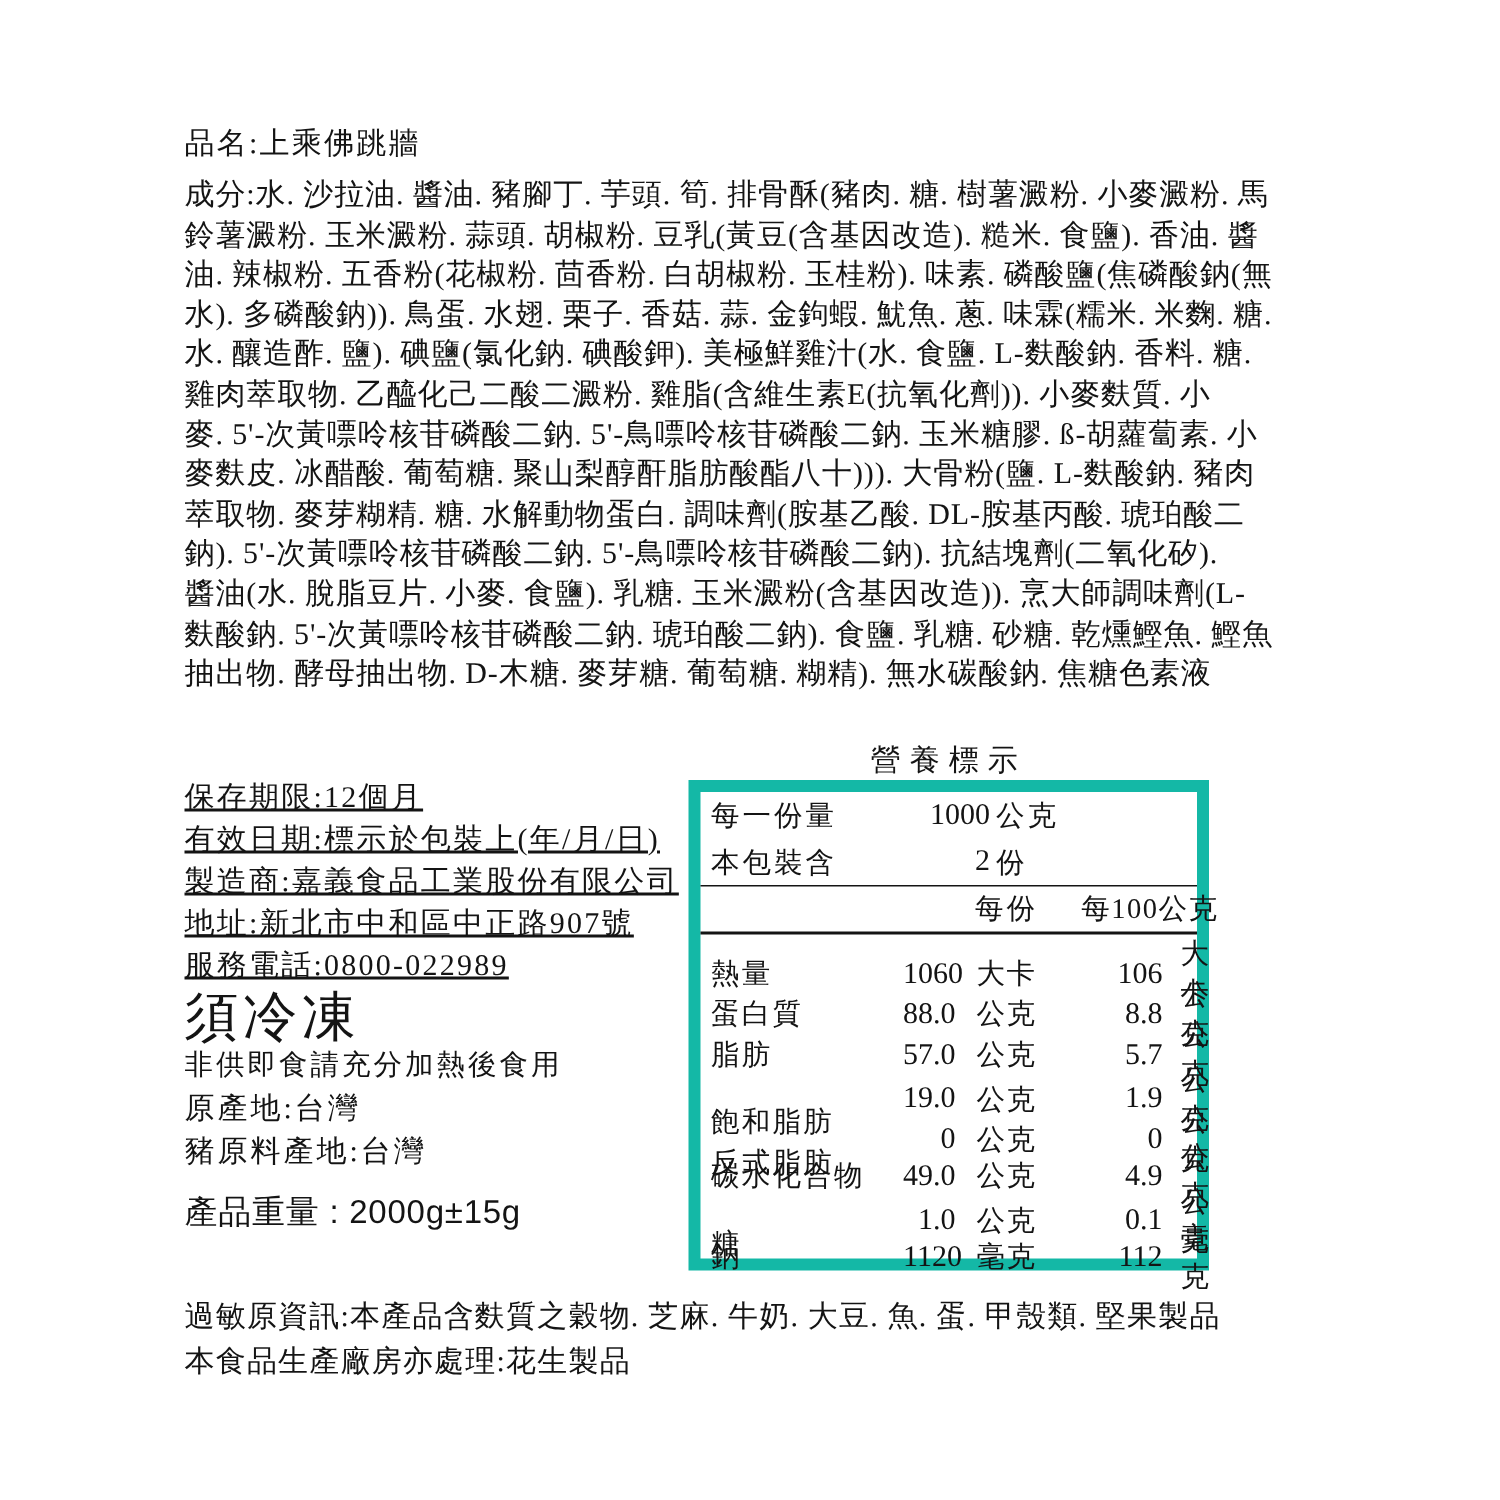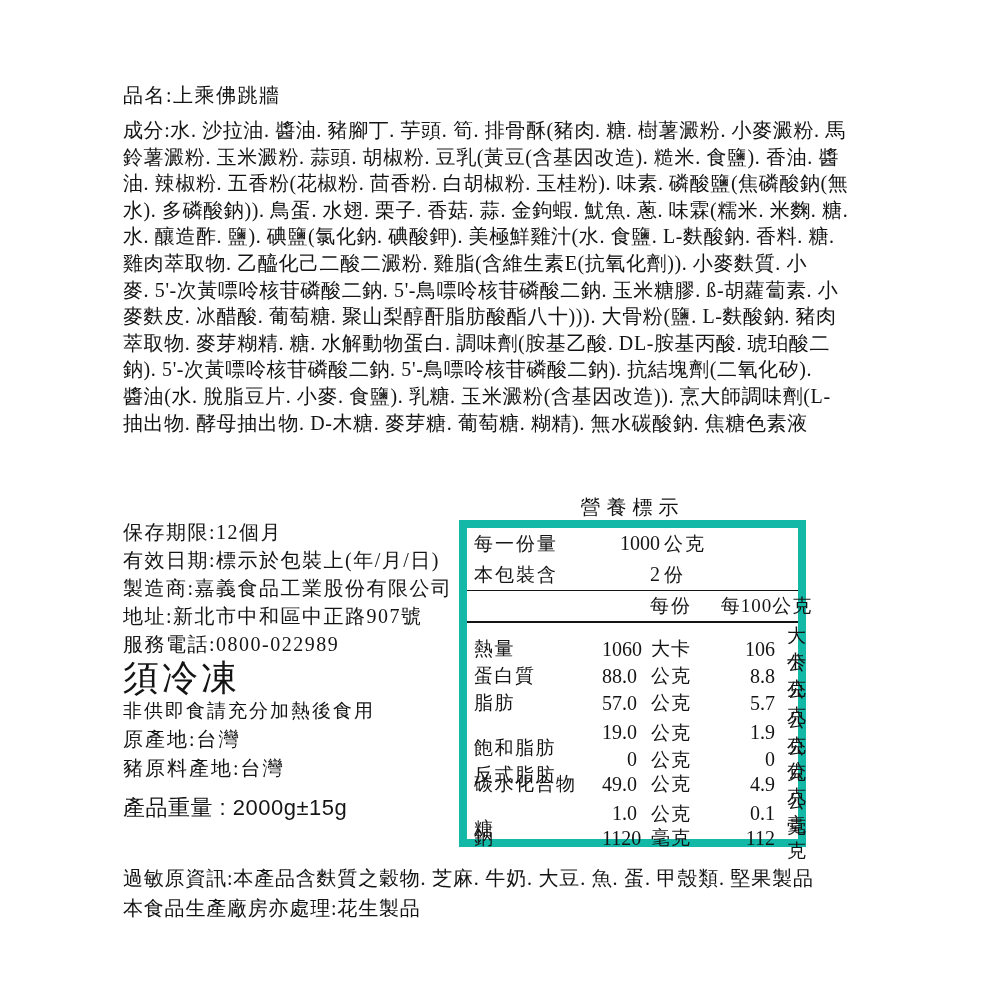--- a/index.html
+++ b/index.html
@@ -10,21 +10,21 @@
   }
   .abs{position:absolute;}
 
   
   #ingredients-block{left:123px;top:40px;width:762px;margin-top:42px;}
   .product-name{font-size:20px;letter-spacing:1.5px;margin-bottom:8px;}
   .ing-line{font-size:20px;line-height:26.6px;letter-spacing:0.6px;white-space:nowrap;}
 
   
   #info-block{left:123px;top:518px;width:345px;}
-  .info-line{font-size:20px;height:28px;line-height:28px;letter-spacing:1.5px;white-space:nowrap;}
+  .info-line{font-size:20px;height:28px;line-height:28px;letter-spacing:1.5px;white-space:nowrap;text-decoration:underline;}
   .info-keepfrozen{font-size:36px;height:38px;line-height:40px;letter-spacing:3px;}
   .info-heating{font-size:19px;height:29px;line-height:29px;letter-spacing:2px;}
   .info-origin{font-size:20px;height:29px;line-height:29px;letter-spacing:2px;}
   .info-weight{font-family:"Liberation Sans", sans-serif;font-size:22px;height:34px;line-height:34px;
     padding-top:8px;letter-spacing:0.5px;}
 
   
   #nutrition-block{left:459px;top:496px;width:347px;}
   .nut-title{font-size:20px;letter-spacing:6px;text-align:center;height:24px;line-height:22px;}
   .nut-table{border:8px solid #14b8a6;}
@@ -58,20 +58,21 @@
   <div class="ing-line">鈴薯澱粉. 玉米澱粉. 蒜頭. 胡椒粉. 豆乳(黃豆(含基因改造). 糙米. 食鹽). 香油. 醬</div>
   <div class="ing-line">油. 辣椒粉. 五香粉(花椒粉. 茴香粉. 白胡椒粉. 玉桂粉). 味素. 磷酸鹽(焦磷酸鈉(無</div>
   <div class="ing-line">水). 多磷酸鈉)). 鳥蛋. 水翅. 栗子. 香菇. 蒜. 金鉤蝦. 魷魚. 蔥. 味霖(糯米. 米麴. 糖.</div>
   <div class="ing-line">水. 釀造酢. 鹽). 碘鹽(氯化鈉. 碘酸鉀). 美極鮮雞汁(水. 食鹽. L-麩酸鈉. 香料. 糖.</div>
   <div class="ing-line">雞肉萃取物. 乙醯化己二酸二澱粉. 雞脂(含維生素E(抗氧化劑)). 小麥麩質. 小</div>
   <div class="ing-line">麥. 5'-次黃嘌呤核苷磷酸二鈉. 5'-鳥嘌呤核苷磷酸二鈉. 玉米糖膠. ß-胡蘿蔔素. 小</div>
   <div class="ing-line">麥麩皮. 冰醋酸. 葡萄糖. 聚山梨醇酐脂肪酸酯八十))). 大骨粉(鹽. L-麩酸鈉. 豬肉</div>
   <div class="ing-line">萃取物. 麥芽糊精. 糖. 水解動物蛋白. 調味劑(胺基乙酸. DL-胺基丙酸. 琥珀酸二</div>
   <div class="ing-line">鈉). 5'-次黃嘌呤核苷磷酸二鈉. 5'-鳥嘌呤核苷磷酸二鈉). 抗結塊劑(二氧化矽).</div>
   <div class="ing-line">醬油(水. 脫脂豆片. 小麥. 食鹽). 乳糖. 玉米澱粉(含基因改造)). 烹大師調味劑(L-</div>
+  <div class="ing-line">麩酸鈉. 5'-次黃嘌呤核苷磷酸二鈉. 琥珀酸二鈉). 食鹽. 乳糖. 砂糖. 乾燻鰹魚. 鰹魚</div>
   <div class="ing-line">抽出物. 酵母抽出物. D-木糖. 麥芽糖. 葡萄糖. 糊精). 無水碳酸鈉. 焦糖色素液</div>
 </div>
 
 <div id="info-block" class="abs">
   <div class="info-line">保存期限:12個月</div>
   <div class="info-line">有效日期:標示於包裝上(年/月/日)</div>
   <div class="info-line">製造商:嘉義食品工業股份有限公司</div>
   <div class="info-line">地址:新北市中和區中正路907號</div>
   <div class="info-line">服務電話:0800-022989</div>
   <div class="info-keepfrozen">須冷凍</div>

